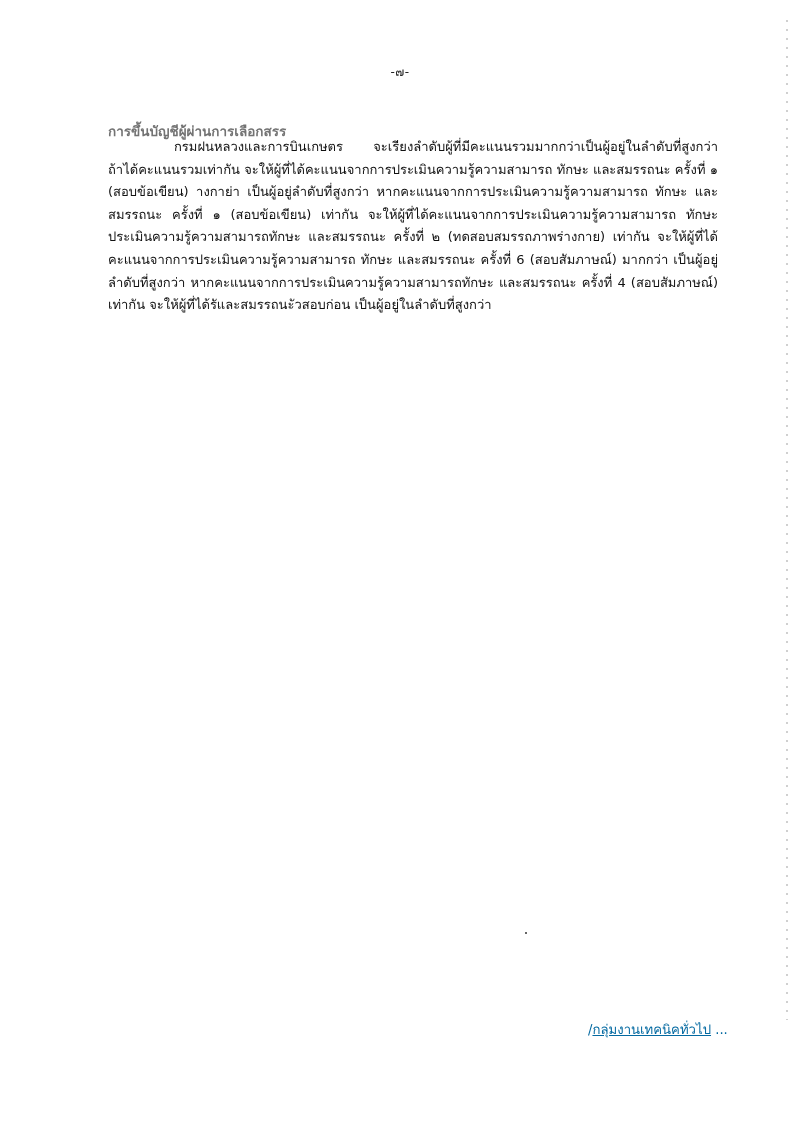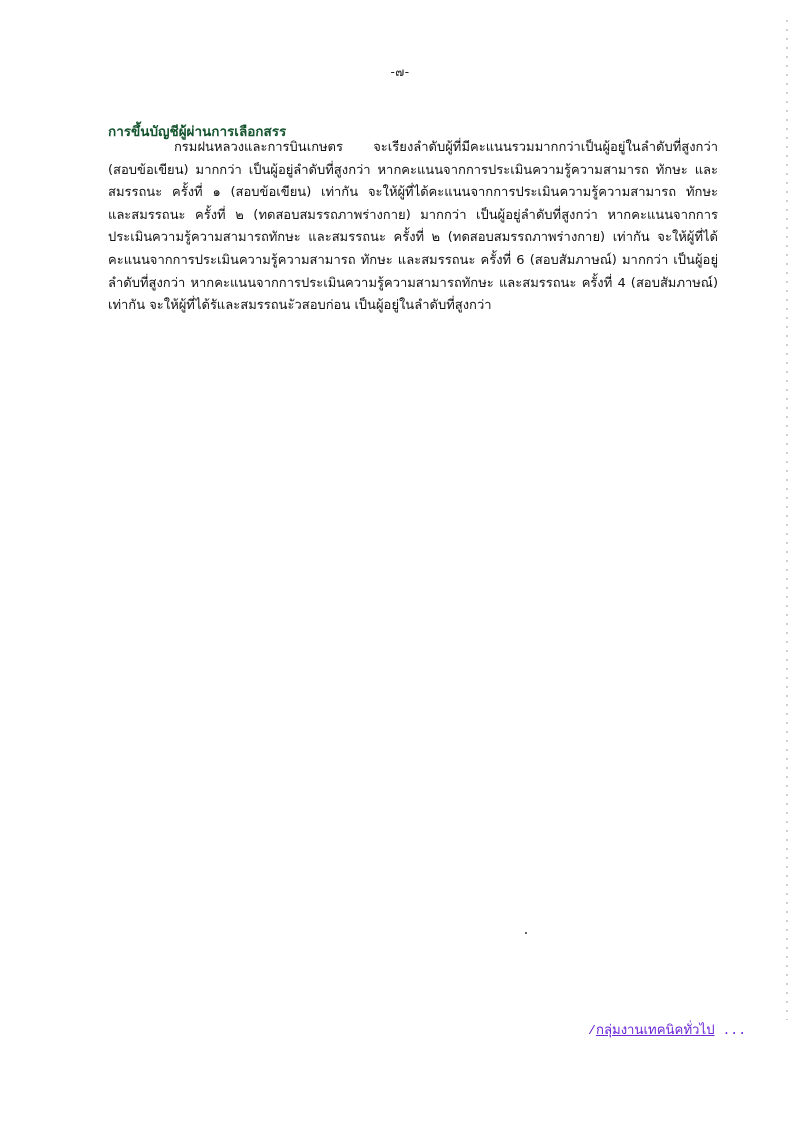--- a/index.html
+++ b/index.html
@@ -30,21 +30,21 @@
       font-size: 12px;
       color: #222;
       letter-spacing: 0.5px;
     }
     .section-title {
       position: absolute;
       left: 108px;
       top: 120px;
       font-size: 13.5px;
       font-weight: bold;
-      color: #14532d;
+      color: #737373;
       white-space: nowrap;
     }
     .body-para {
       position: absolute;
       left: 108px;
       top: 136px;
       width: 610px;
       font-size: 13px;
       line-height: 22.6px;
     }
@@ -59,23 +59,22 @@
       padding-left: 66px;
     }
     .body-line.last {
       text-align-last: left;
     }
     .continuation {
       position: absolute;
       left: 588px;
       top: 1019px;
       font-size: 13.2px;
-      color: #6d28d9;
+      color: #0369a1;
       white-space: nowrap;
-      font-family: Liberation Mono, monospace;
     }
     .continuation .underlined {
       text-decoration: underline;
     }
     .scan-edge {
       position: absolute;
       right: 12px;
       top: 20px;
       width: 2px;
       height: 1000px;
@@ -100,23 +99,23 @@
 <body>
 
 <div class="page">
 
   <div class="page-number">-๗-</div>
 
   <div class="section-title">การขึ้นบัญชีผู้ผ่านการเลือกสรร</div>
 
   <div class="body-para">
     <span class="body-line first">กรมฝนหลวงและการบินเกษตร จะเรียงลำดับผู้ที่มีคะแนนรวมมากกว่าเป็นผู้อยู่ในลำดับที่สูงกว่า</span>
-    <span class="body-line">(สอบข้อเขียน) มากกว่า เป็นผู้อยู่ลำดับที่สูงกว่า หากคะแนนจากการประเมินความรู้ความสามารถ ทักษะ และ</span>
+    <span class="body-line">ถ้าได้คะแนนรวมเท่ากัน จะให้ผู้ที่ได้คะแนนจากการประเมินความรู้ความสามารถ ทักษะ และสมรรถนะ ครั้งที่ ๑</span>
+    <span class="body-line">(สอบข้อเขียน) างกาย่า เป็นผู้อยู่ลำดับที่สูงกว่า หากคะแนนจากการประเมินความรู้ความสามารถ ทักษะ และ</span>
     <span class="body-line">สมรรถนะ ครั้งที่ ๑ (สอบข้อเขียน) เท่ากัน จะให้ผู้ที่ได้คะแนนจากการประเมินความรู้ความสามารถ ทักษะ</span>
-    <span class="body-line">และสมรรถนะ ครั้งที่ ๒ (ทดสอบสมรรถภาพร่างกาย) มากกว่า เป็นผู้อยู่ลำดับที่สูงกว่า หากคะแนนจากการ</span>
     <span class="body-line">ประเมินความรู้ความสามารถทักษะ และสมรรถนะ ครั้งที่ ๒ (ทดสอบสมรรถภาพร่างกาย) เท่ากัน จะให้ผู้ที่ได้</span>
     <span class="body-line">คะแนนจากการประเมินความรู้ความสามารถ ทักษะ และสมรรถนะ ครั้งที่ 6 (สอบสัมภาษณ์) มากกว่า เป็นผู้อยู่</span>
     <span class="body-line">ลำดับที่สูงกว่า หากคะแนนจากการประเมินความรู้ความสามารถทักษะ และสมรรถนะ ครั้งที่ 4 (สอบสัมภาษณ์)</span>
     <span class="body-line last">เท่ากัน จะให้ผู้ที่ได้รัและสมรรถนะัวสอบก่อน เป็นผู้อยู่ในลำดับที่สูงกว่า</span>
   </div>
 
   <div class="continuation"><span>/</span><span class="underlined">กลุ่มงานเทคนิคทั่วไป</span><span> ...</span></div>
 
   <div class="speck"></div>
   <div class="scan-edge"></div>

